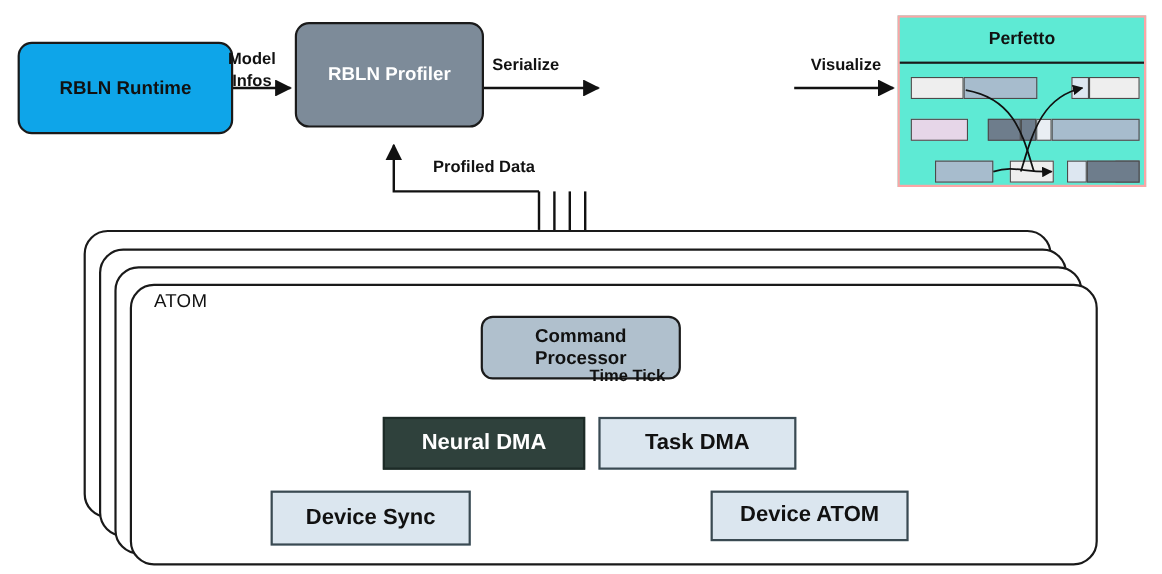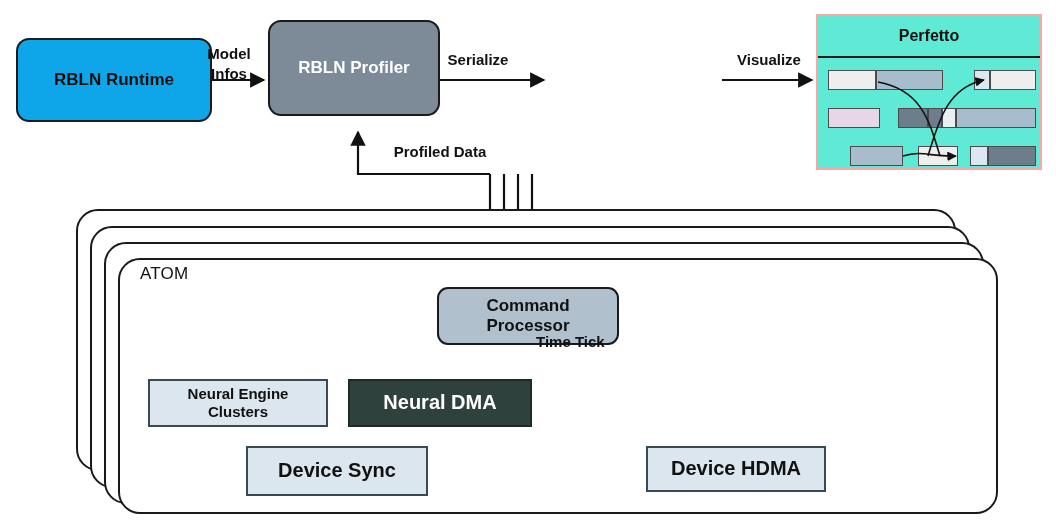--- a/index.html
+++ b/index.html
@@ -195,32 +195,31 @@
         </g>
       </svg>
     </div>
   </div>
 
   <div class="node rounded" id="command-processor">
     <span class="lbl">Command
 Processor</span>
   </div>
 
-  <div class="node engine sq" id="neural-engine-clusters">
-    <span class="lbl">Neural Engine
-Clusters</span>
-  </div>
   <div class="node engine sq" id="neural-dma">
     <span class="lbl">Neural DMA</span>
   </div>
+  <div class="node engine sq" id="task-dma">
+    <span class="lbl">Task DMA</span>
+  </div>
   <div class="node engine sq" id="device-sync">
     <span class="lbl">Device Sync</span>
   </div>
   <div class="node engine sq" id="device-hdma">
-    <span class="lbl">Device HDMA</span>
+    <span class="lbl">Device ATOM</span>
   </div>
 
   <div class="edge-label" id="lbl-model-infos">Model
 Infos</div>
   <div class="edge-label" id="lbl-serialize">Serialize</div>
   <div class="edge-label" id="lbl-visualize">Visualize</div>
   <div class="edge-label" id="lbl-profiled-data">Profiled Data</div>
   <div class="edge-label" id="lbl-time-tick">Time Tick</div>
 
 </div>

